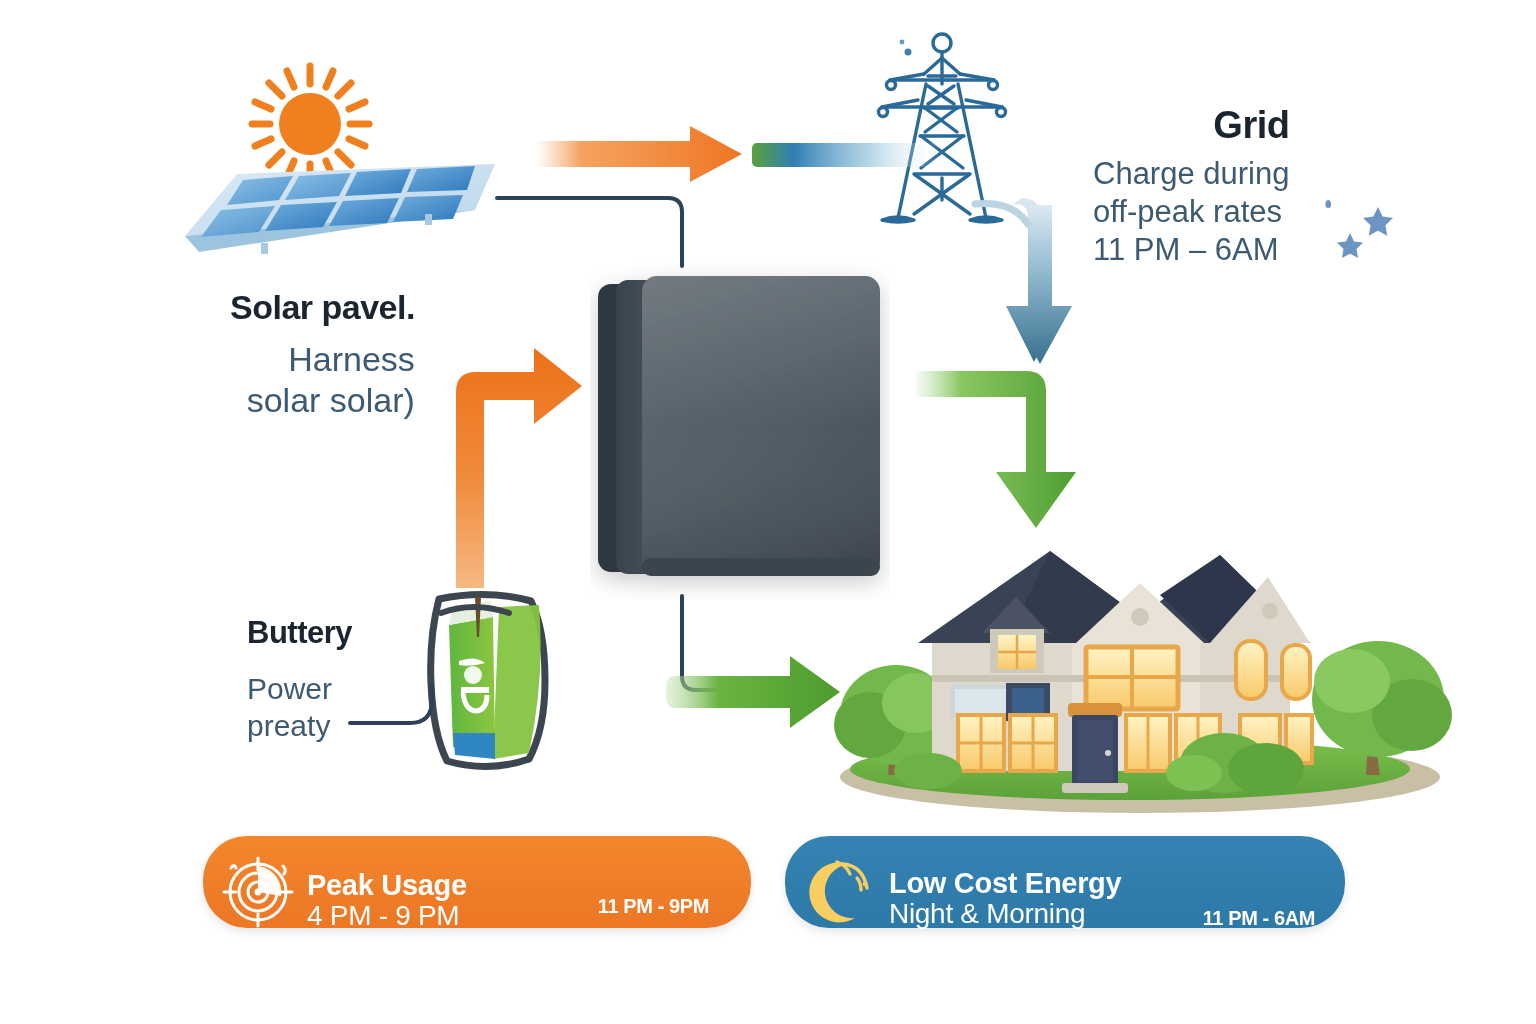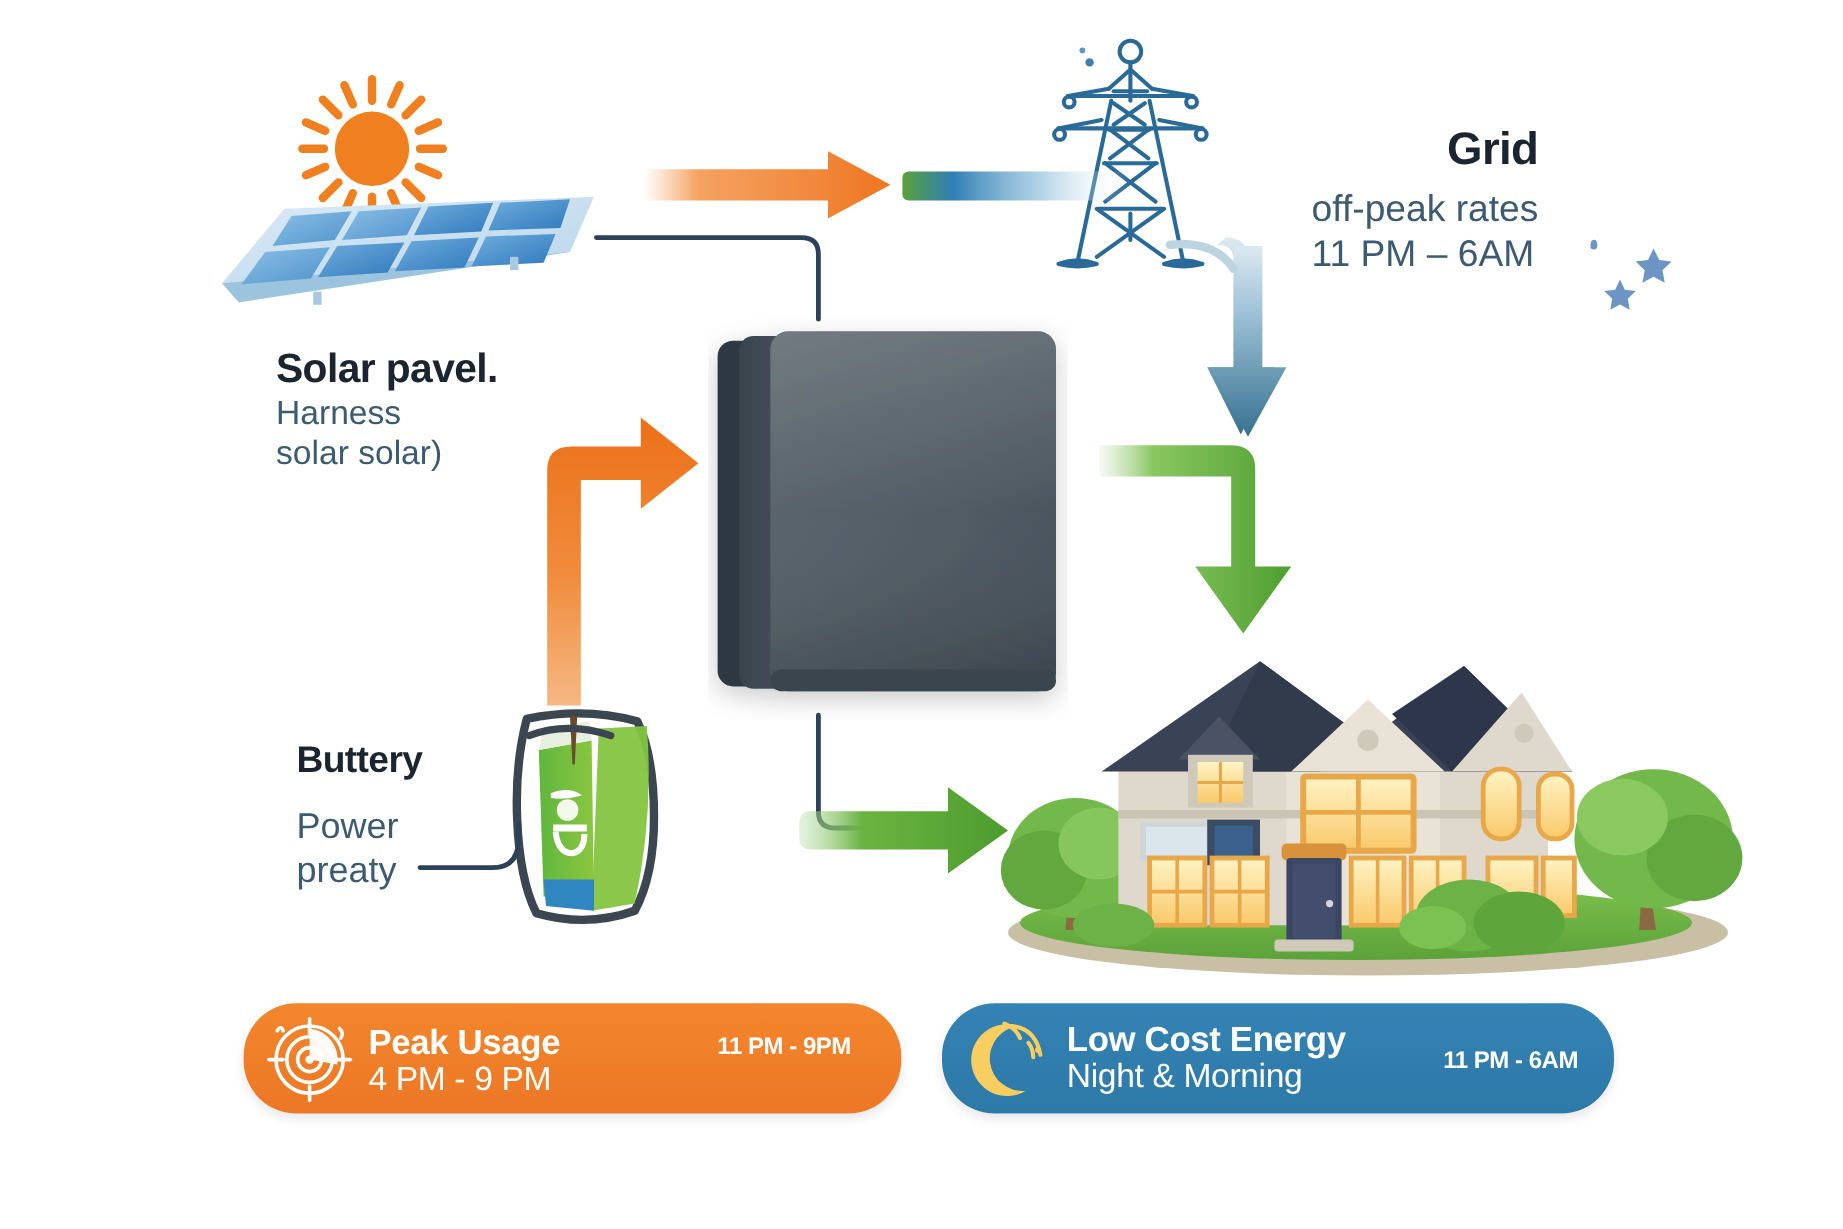--- a/index.html
+++ b/index.html
@@ -17,23 +17,23 @@
     font-weight:bold;
     color:#1b2530;
     letter-spacing:-0.5px;
   }
   .lbl-sub{
     color:#3d5a73;
     line-height:1.22;
   }
 
   
-  #solar-label{position:absolute;left:230px;top:288px;}
+  #solar-label{position:absolute;left:230px;top:288px;text-align:right;}
   #solar-label .lbl-title{font-size:34px;}
-  #solar-label .lbl-sub{font-size:28px;margin-top:0;}
+  #solar-label .lbl-sub{font-size:34px;margin-top:12px;}
 
   
   #battery-label{position:absolute;left:247px;top:605px;}
   #battery-label .lbl-title{font-size:31px;margin-top:10px;}
   #battery-label .lbl-sub{font-size:30px;margin-top:20px;}
 
   
   #grid-label{position:absolute;left:1093px;top:104px;}
   #grid-label .lbl-title{font-size:38px;text-align:right;}
   #grid-label .lbl-sub{font-size:31px;margin-top:8px;}
@@ -59,21 +59,21 @@
   
   #house-scene{position:absolute;left:800px;top:525px;width:660px;height:290px;}
 
   
   #flow-layer{position:absolute;left:0;top:0;width:1536px;height:1024px;pointer-events:none;}
 
   
   .badge{
     position:absolute;
     display:flex;
-    align-items:center;
+    align-items:flex-end;
     border-radius:44px;
     box-sizing:border-box;
   }
   #badge-peak{
     left:203px;top:836px;width:548px;height:92px;
     background:linear-gradient(180deg,#f3862c 0%,#ec7725 100%);
     box-shadow:0 4px 10px rgba(0,0,0,.10);
   }
   #badge-lowcost{
     left:785px;top:836px;width:560px;height:92px;
@@ -425,20 +425,21 @@
     <div class="lbl-title">Buttery</div>
     <div class="lbl-sub">
       <div>Power</div>
       <div>preaty</div>
     </div>
   </div>
 
   <div id="grid-label">
     <div class="lbl-title">Grid</div>
     <div class="lbl-sub">
+      <div>Charge during</div>
       <div>off-peak rates</div>
       <div>11 PM – 6AM</div>
     </div>
   </div>
 
   <div class="badge" id="badge-peak">
     <div class="badge-icon">
       <svg viewBox="0 0 74 74" width="74" height="74">
         <g fill="none" stroke="#ffffff" stroke-width="3">
           <circle cx="37" cy="38" r="28"></circle>

